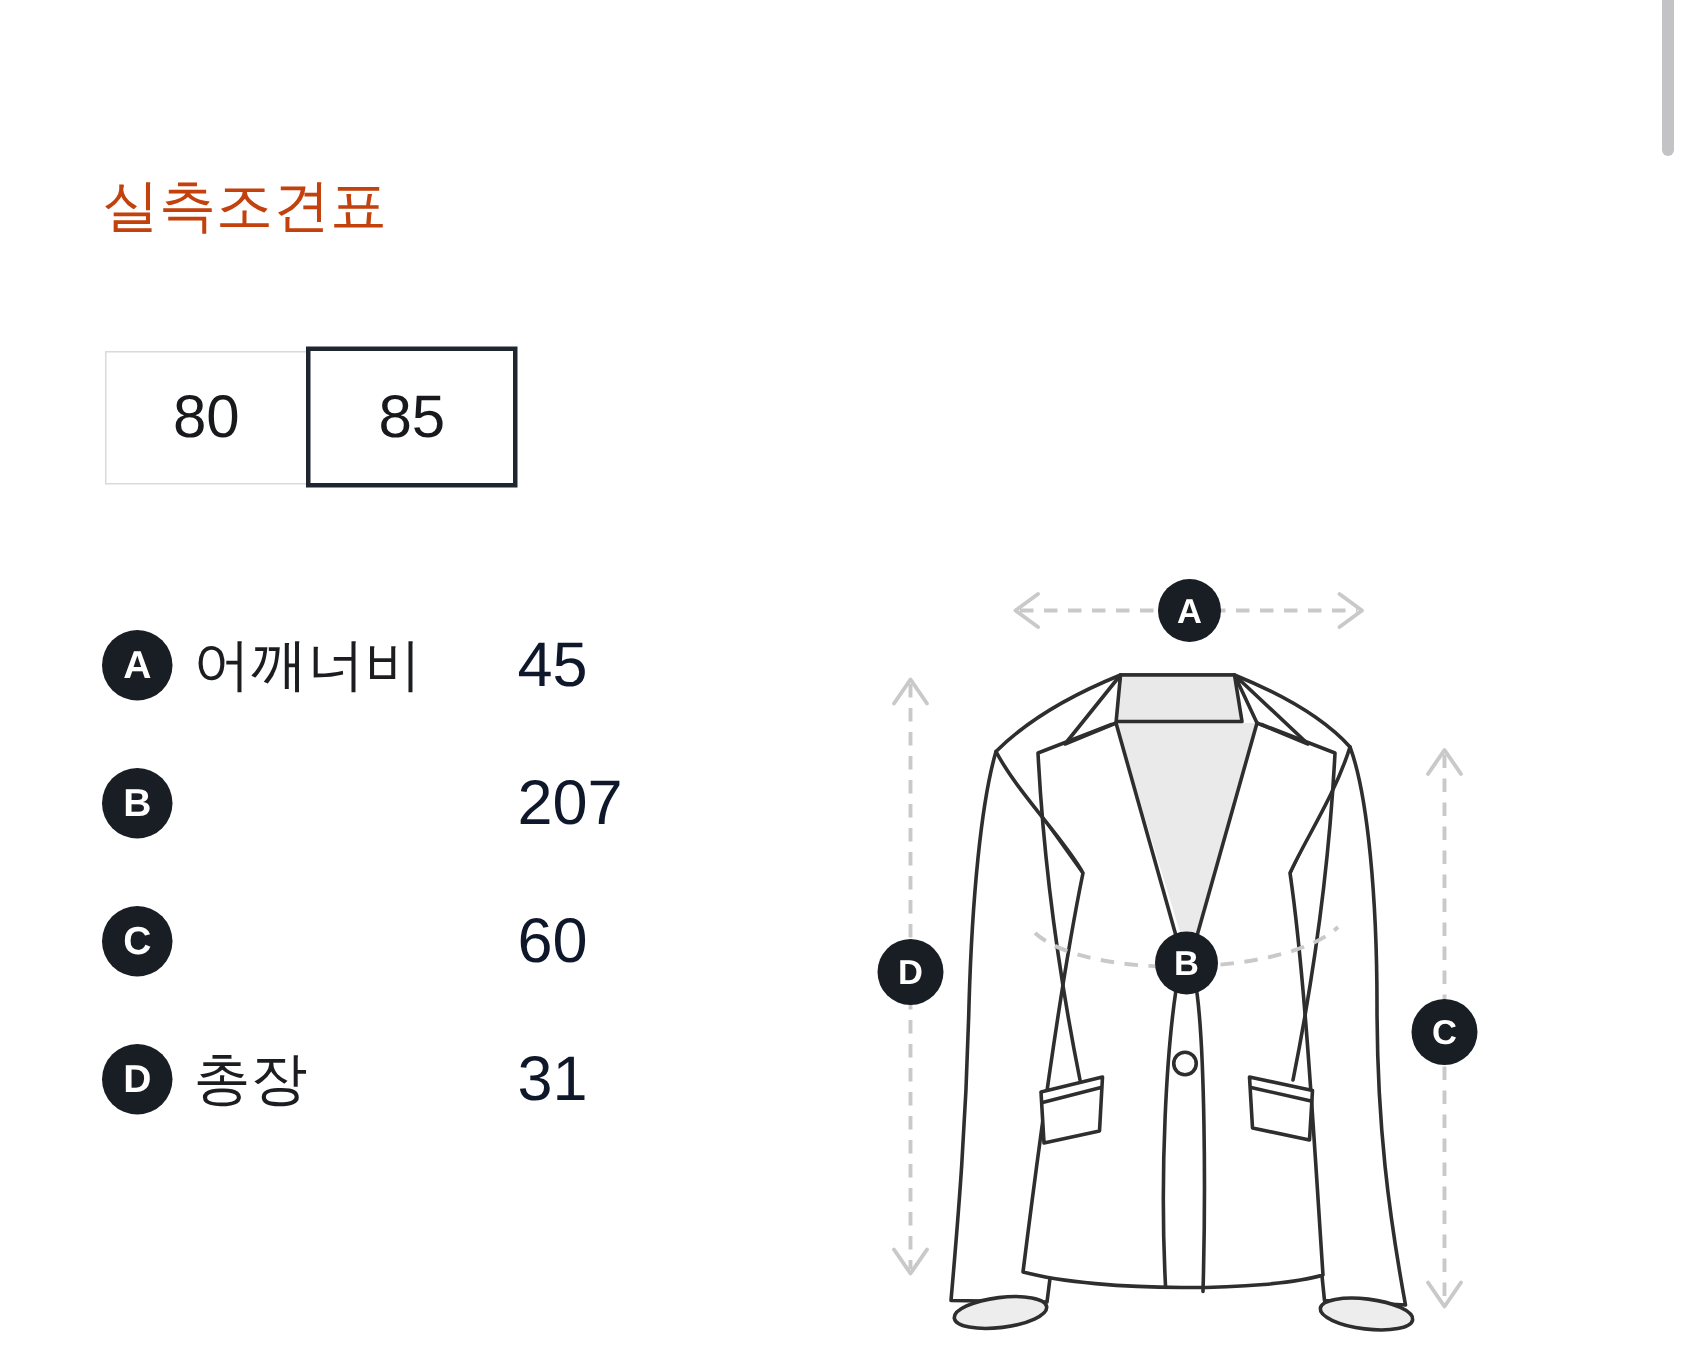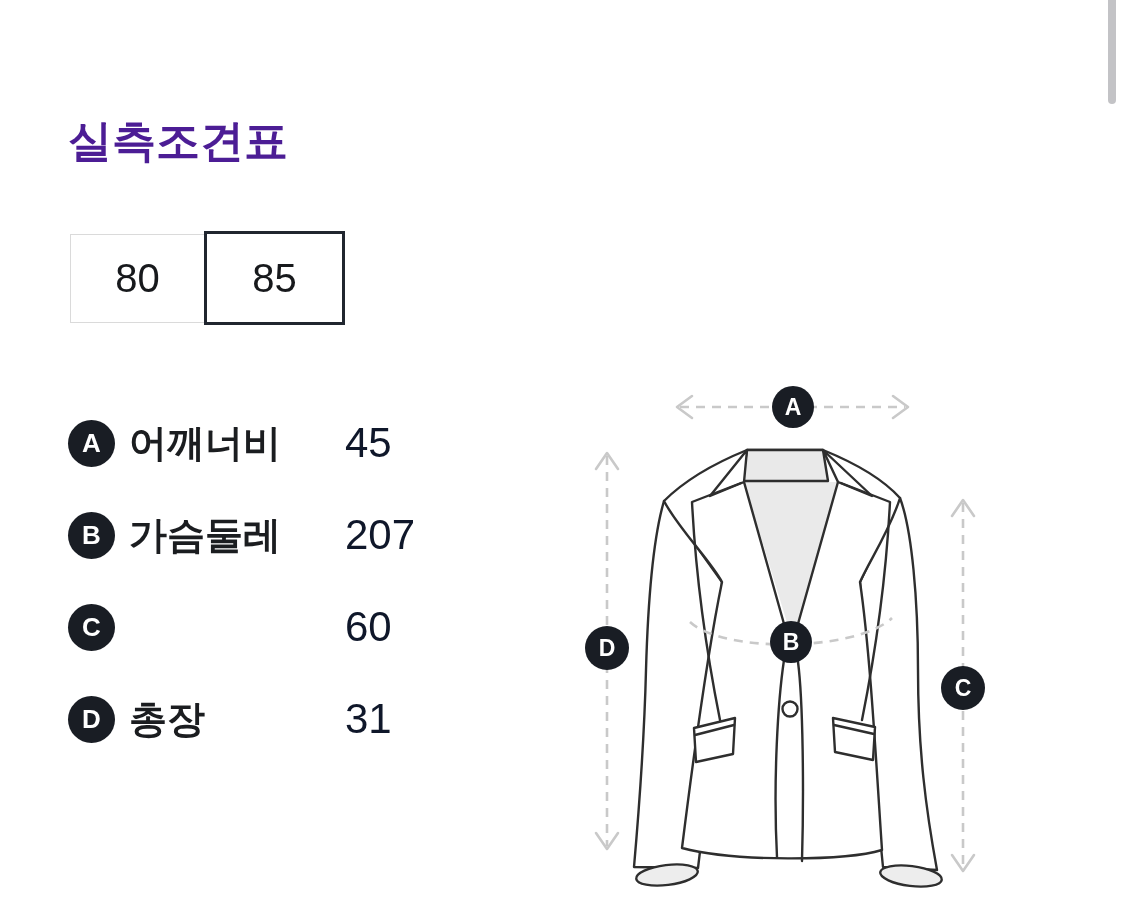--- a/index.html
+++ b/index.html
@@ -9,40 +9,40 @@
     color:#1a1c1f;
   }
   
   .scroll-thumb{
     position:absolute;right:9px;top:-10px;width:8px;height:114px;
     background:#c3c3c6;border-radius:5px;
   }
   
   .page-title{
     position:absolute;left:68px;top:112px;
-    font-size:44px;font-weight:700;letter-spacing:0px;color:#4c1d95;
+    font-size:38px;font-weight:400;letter-spacing:0px;color:#c2410c;
   }
   
   .size-tab{
     position:absolute;display:flex;align-items:center;justify-content:center;
     background:#ffffff;font-size:40px;color:#17191c;box-sizing:border-box;
   }
   .size-tab.inactive{left:70px;top:234px;width:135px;height:89px;border:1px solid #dadada;justify-content:center;}
   .size-tab.active{left:204px;top:231px;width:141px;height:94px;border:3px solid #20262f;}
   
   .meas-row{
     position:absolute;left:68px;width:420px;height:60px;
     display:flex;align-items:center;
   }
   .meas-badge{
     width:47px;height:47px;border-radius:50%;background:#191d24;
     color:#ffffff;font-size:26px;font-weight:700;
     display:flex;align-items:center;justify-content:center;flex:0 0 47px;
   }
-  .meas-label{margin-left:14px;font-size:38px;font-weight:700;color:#1b1d20;}
+  .meas-label{margin-left:14px;font-size:38px;font-weight:400;color:#1b1d20;}
   .meas-value{position:absolute;left:277px;font-size:42px;font-weight:500;color:#0f172a;}
   .row-0{top:413px;} .row-1{top:505px;} .row-2{top:597px;} .row-3{top:689px;}
   
   .diagram{position:absolute;left:560px;top:370px;width:470px;height:533px;}
   .jacket-line{fill:none;stroke:#2e2e2e;stroke-width:2.4;stroke-linejoin:round;stroke-linecap:round;}
   .jacket-fill{fill:#ffffff;stroke:#2e2e2e;stroke-width:2.4;stroke-linejoin:round;}
   .grey-fill{fill:#e9e9e9;stroke:#2e2e2e;stroke-width:2.4;stroke-linejoin:round;}
   .grey-noline{fill:#eaeaea;stroke:none;}
   .cuff{fill:#ededed;stroke:#2e2e2e;stroke-width:2.4;}
   .dash{fill:none;stroke:#c9c9c9;stroke-width:2.6;stroke-dasharray:9 7;}
@@ -66,21 +66,20 @@
     <span>85</span>
   </div>
 
   <div class="meas-row row-0">
     <div class="meas-badge">A</div>
     <div class="meas-label">어깨너비</div>
     <div class="meas-value">45</div>
   </div>
   <div class="meas-row row-1">
     <div class="meas-badge">B</div>
-    <div class="meas-label">가슴둘레</div>
     <div class="meas-value">207</div>
   </div>
   <div class="meas-row row-2">
     <div class="meas-badge">C</div>
     <div class="meas-value">60</div>
   </div>
   <div class="meas-row row-3">
     <div class="meas-badge">D</div>
     <div class="meas-label">총장</div>
     <div class="meas-value">31</div>

